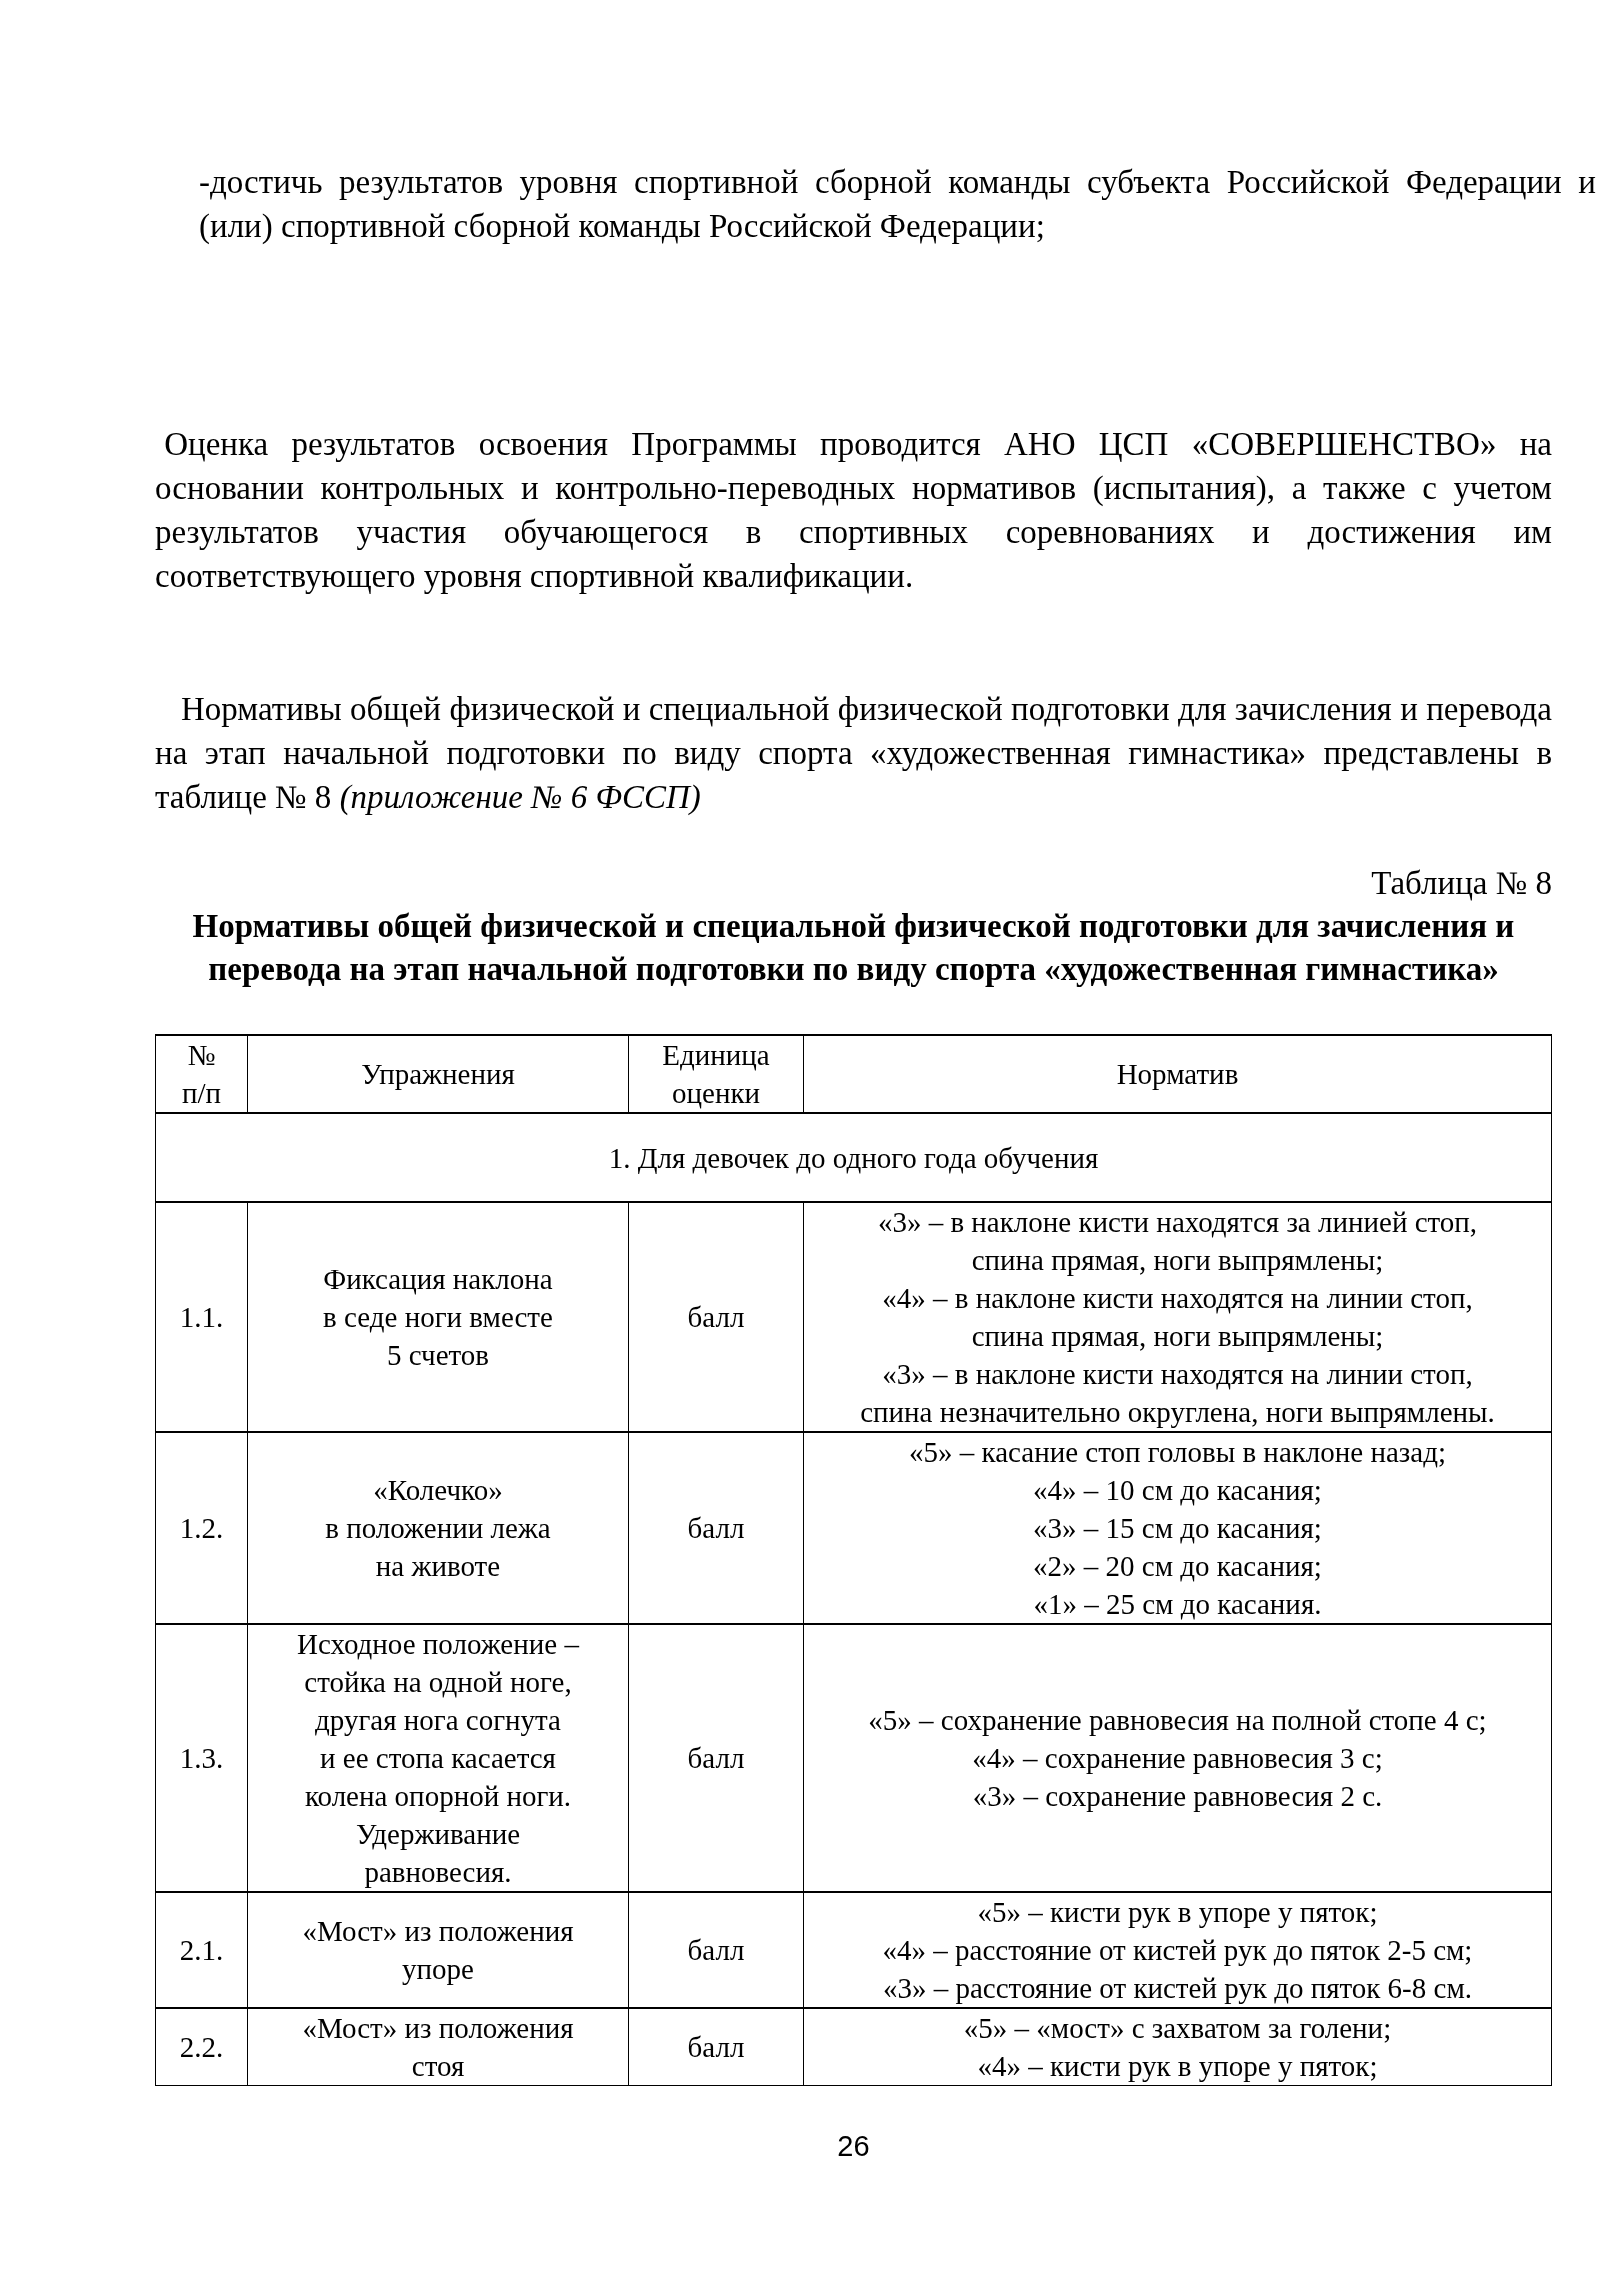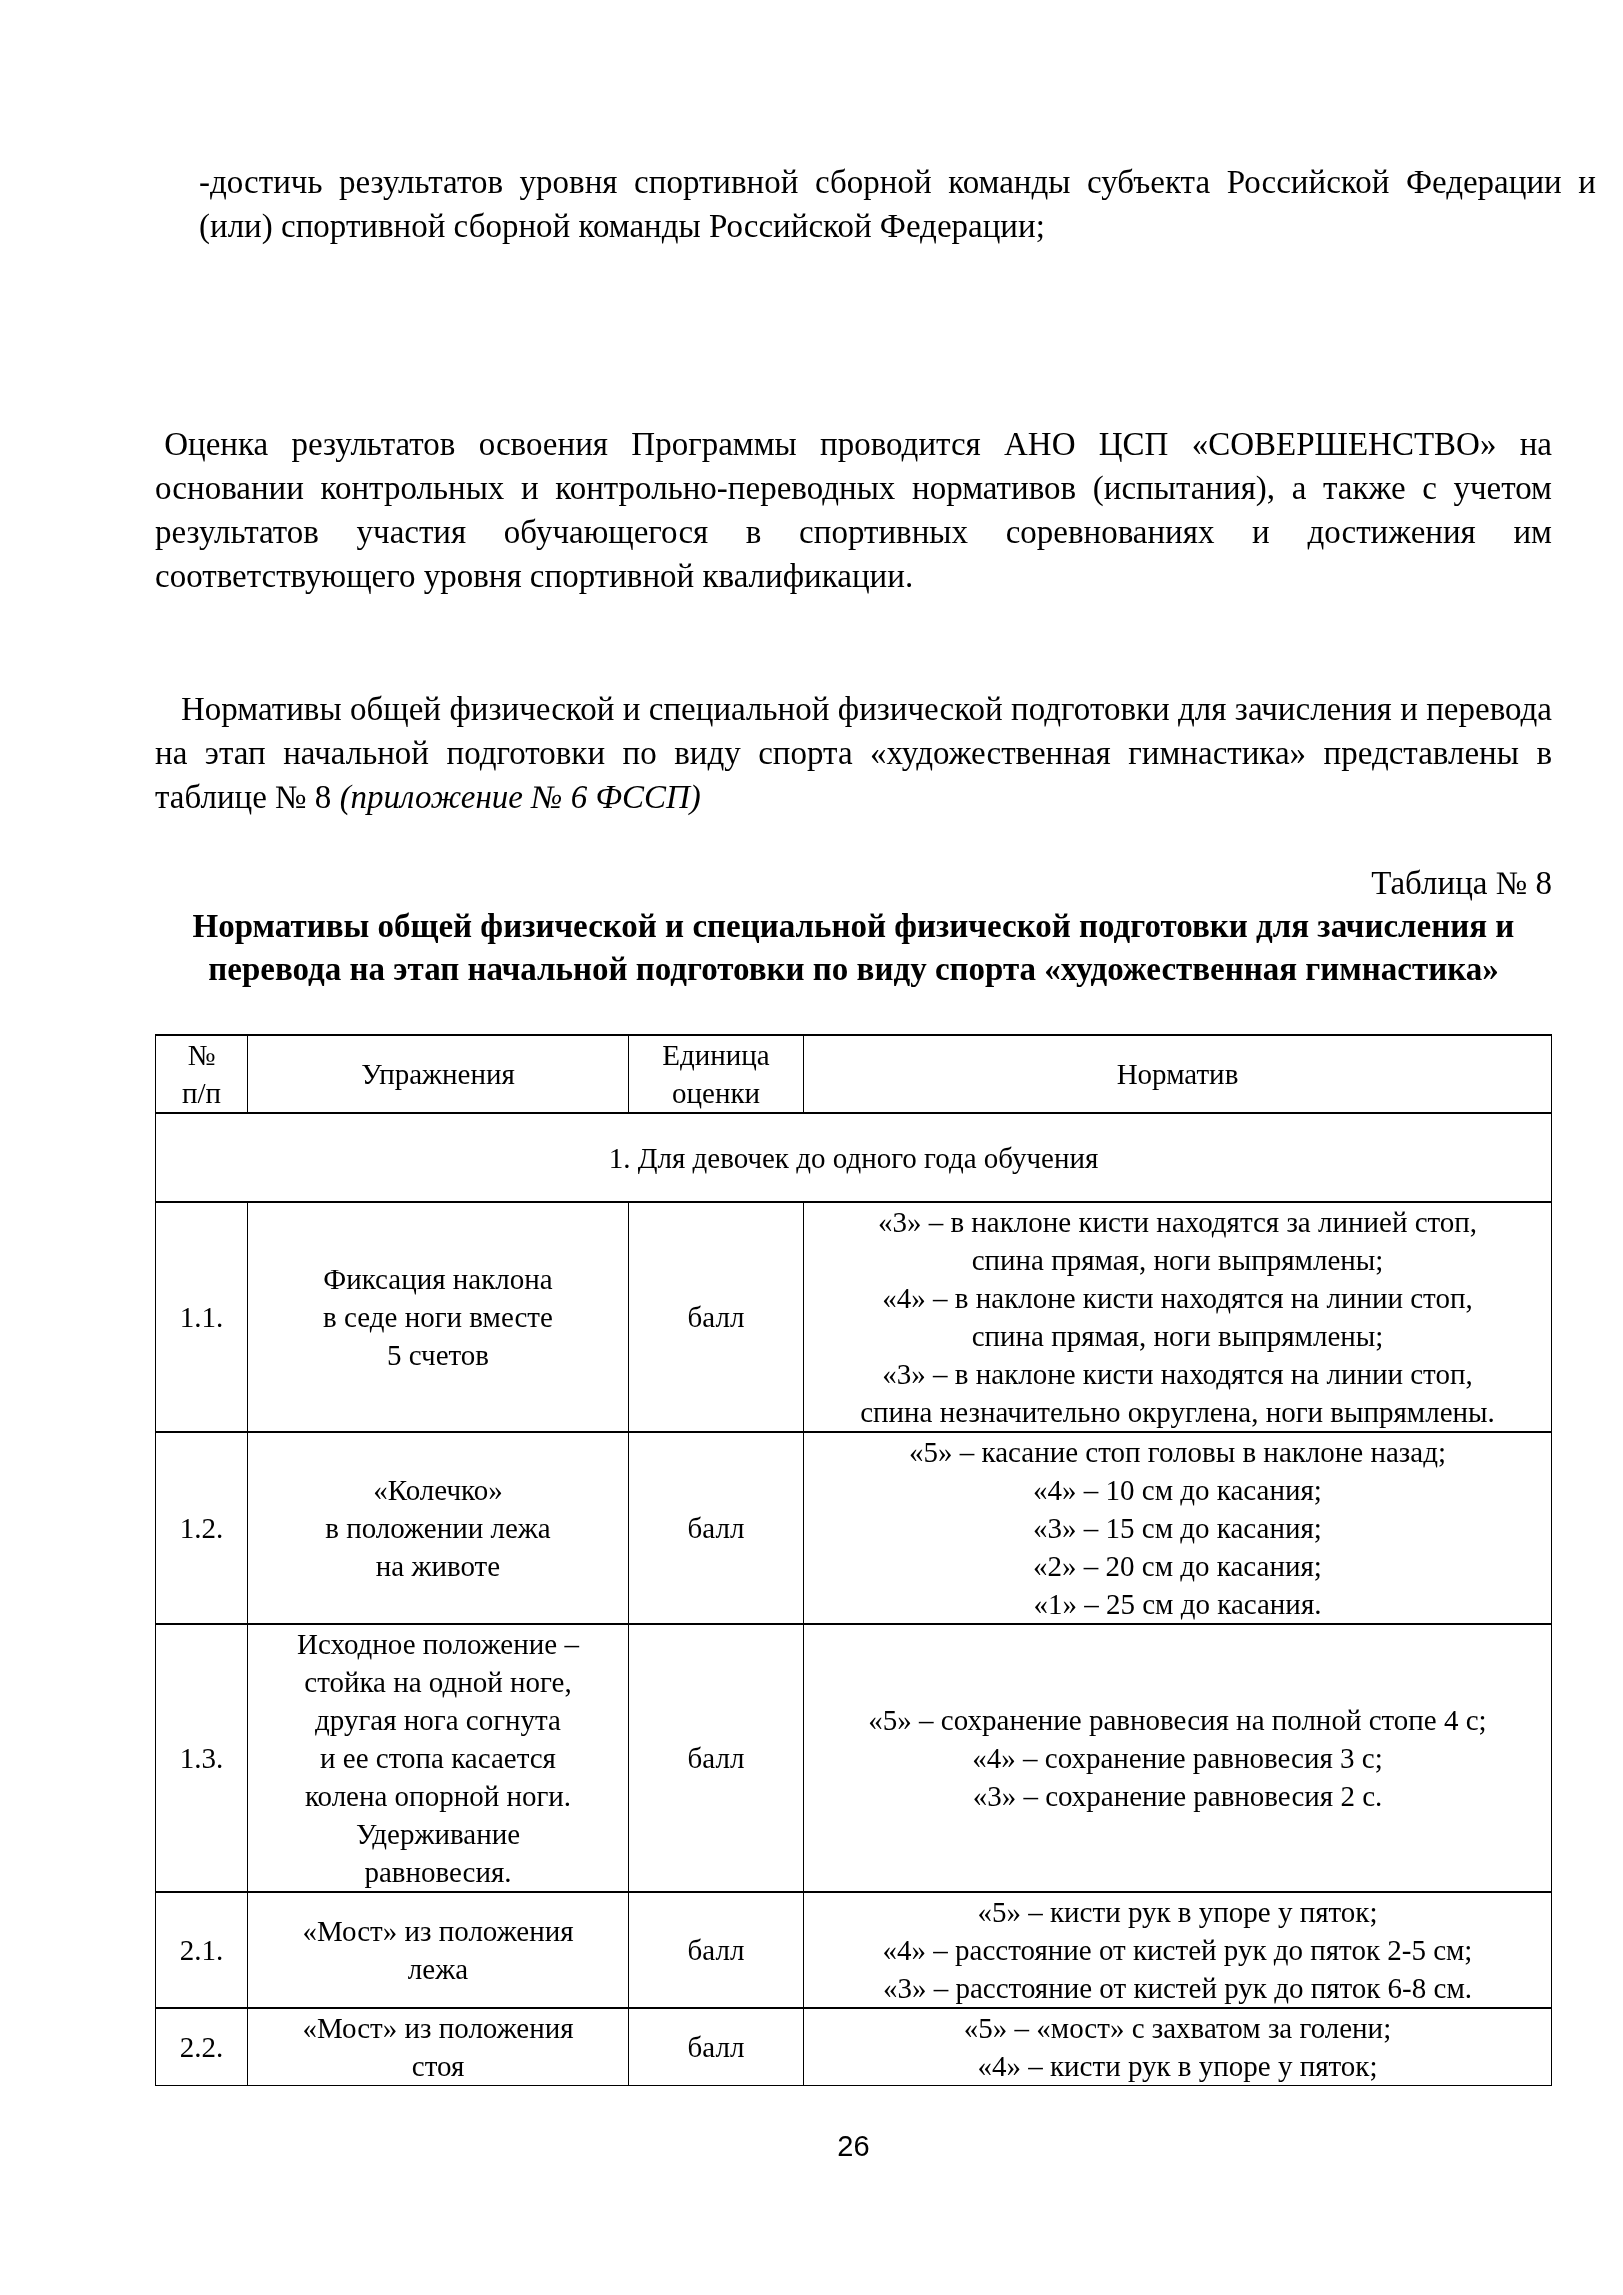--- a/index.html
+++ b/index.html
@@ -125,21 +125,21 @@
           <span class="line">«4» – сохранение равновесия 3 с;</span>
           <span class="line">«3» – сохранение равновесия 2 с.</span>
         </td>
       </tr>
 
 
       <tr style="height:114px;">
         <td>2.1.</td>
         <td>
           <span class="line">«Мост» из положения</span>
-          <span class="line">лежа</span>
+          <span class="line">упоре</span>
         </td>
         <td>балл</td>
         <td>
           <span class="line">«5» – кисти рук в упоре у пяток;</span>
           <span class="line">«4» – расстояние от кистей рук до пяток 2-5 см;</span>
           <span class="line">«3» – расстояние от кистей рук до пяток 6-8 см.</span>
         </td>
       </tr>
 
       <tr style="height:76px;">

